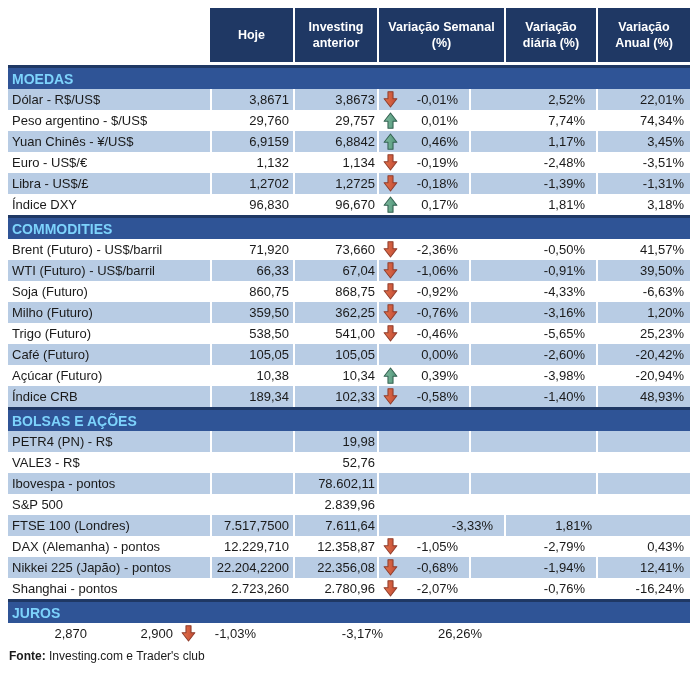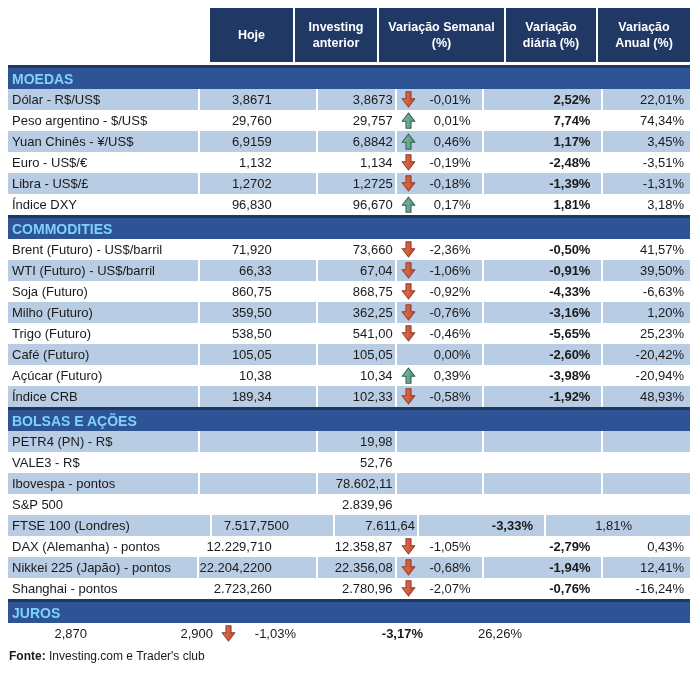--- a/index.html
+++ b/index.html
@@ -35,23 +35,23 @@
     color: #7dd3fc; font-weight: bold; font-size: 14px;
     display: flex; align-items: center; padding-left: 4px;
   }
 
   
   .row { display: flex; height: 21px; font-size: 13px; background: #fff; }
   .row.shaded { background: #B8CCE4; }
   .cell { height: 100%; display: flex; align-items: center; border-left: 2px solid #fff; overflow: visible; white-space: nowrap; }
   .c-label   { padding-left: 4px; border-left: none; }
   .c-hoje    { justify-content: flex-end; padding-right: 4px; }
-  .c-fech    { justify-content: flex-end; padding-right: 2px; margin-left: 40px; }
+  .c-fech    { justify-content: flex-end; padding-right: 2px; }
   .c-diaria  { justify-content: flex-end; padding-right: 11px; position: relative; }
-  .c-semanal { justify-content: flex-end; padding-right: 11px; font-weight: bold; }
+  .c-semanal { justify-content: flex-end; padding-right: 11px; }
   .c-anual   { justify-content: flex-end; padding-right: 6px; }
   .arrow { position: absolute; left: 4px; top: 2px; width: 15px; height: 17px; }
   .arrow svg { display: block; }
 
   
   .footer { margin-top: 5px; font-size: 12px; padding-left: 1px; color: #1a1a1a; }
   .footer .b { font-weight: bold; }
 
   .hidden-defs { position: absolute; width: 0; height: 0; overflow: hidden; }
 </style>
@@ -291,21 +291,21 @@
     <div class="cell c-hoje w-hoje">189,34</div>
     <div class="cell c-fech w-fech">102,33</div>
     <div class="cell c-diaria w-diaria">
       <span class="arrow">
                   <svg width="15" height="17" viewBox="0 0 16 18" xmlns="http://www.w3.org/2000/svg">
     <polygon points="5.3,0.8 10.7,0.8 10.7,8.2 14.8,8.2 8,17 1.2,8.2 5.3,8.2" fill="url(#gradRed)" stroke="#8F3D2C" stroke-width="1.1" stroke-linejoin="round"></polygon>
   </svg>
                 </span>
       <span class="val">-0,58%</span>
     </div>
-    <div class="cell c-semanal w-semanal">-1,92%</div>
+    <div class="cell c-semanal w-semanal">-1,40%</div>
     <div class="cell c-anual w-anual">48,93%</div>
   </div>
           </div>
   </div>
         <div class="section">
     <div class="section-bar">
       <span class="section-title">BOLSAS E AÇÕES</span>
     </div>
     <div class="rows">
             <div class="row shaded">

